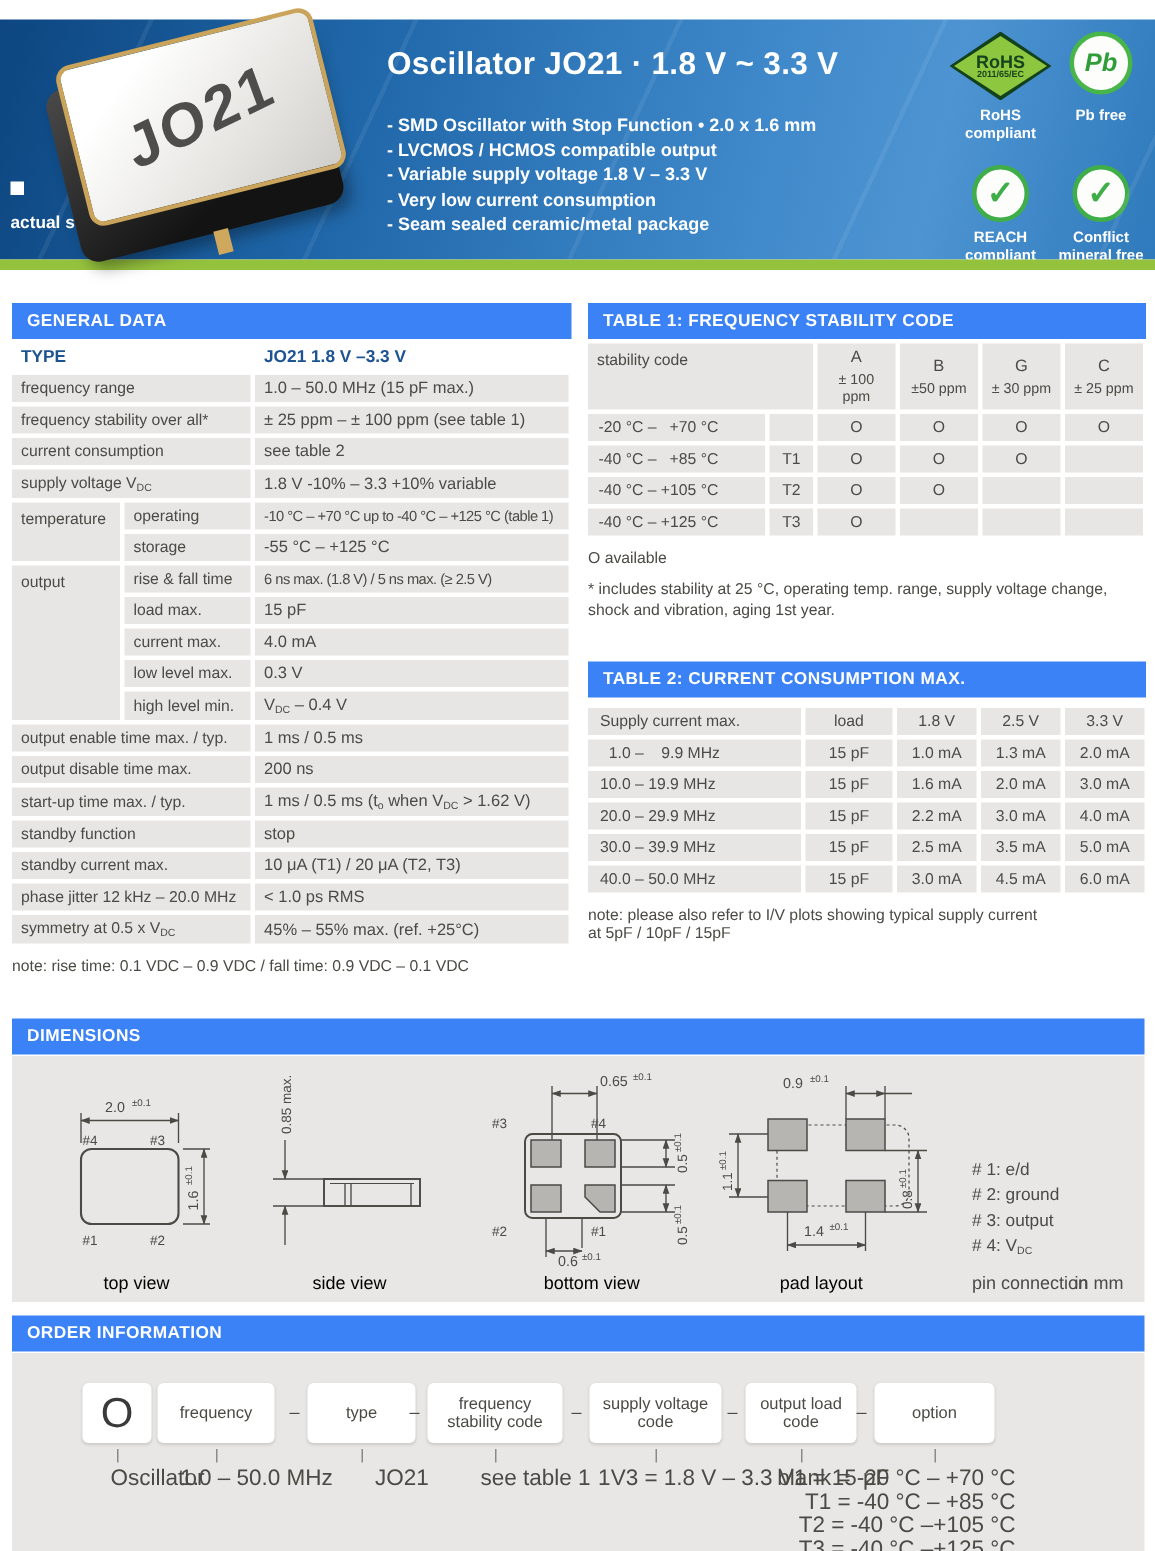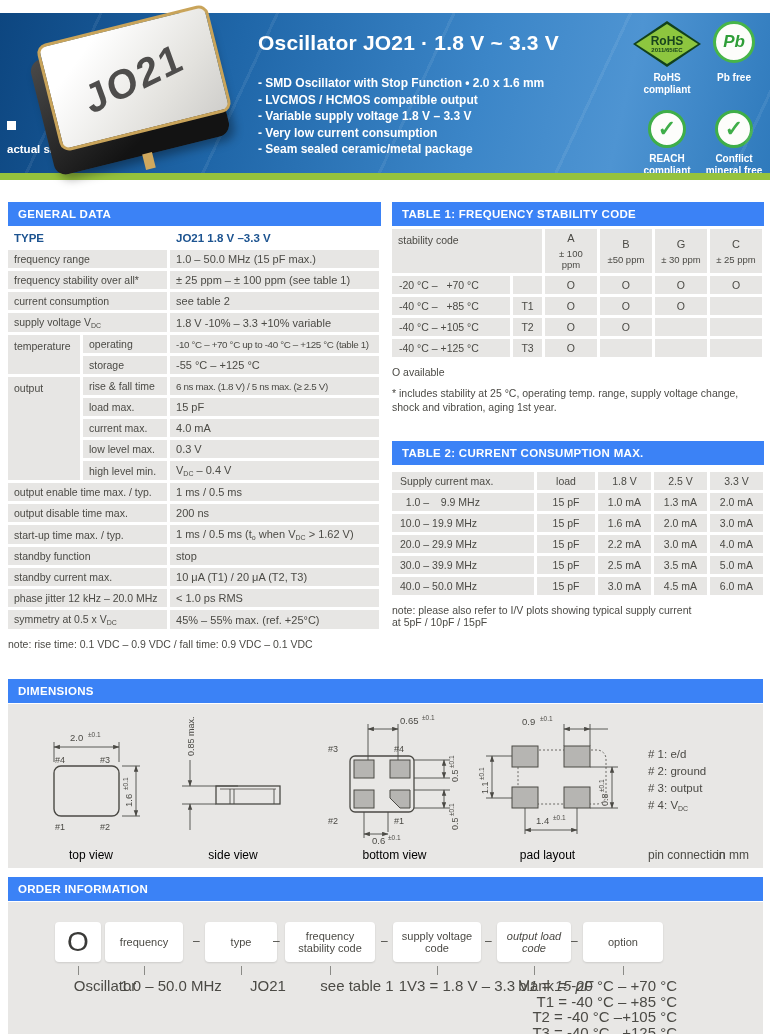--- a/index.html
+++ b/index.html
@@ -75,21 +75,21 @@
   .t2 td { text-align:center; padding:3px 4px; }
   .t2 .rng { text-align:left; white-space:pre; padding-left:8px; }
   .t2-block { margin-top:27px; }
 
   
   .dims { position:absolute; top:679px; left:8px; width:755px; }
   .dims-body { position:relative; background:#e8e7e5; height:164px; margin-top:1px; }
   .view { position:absolute; top:6px; }
   .view-label { position:absolute; font-size:12px; color:#000000; top:138px; width:100%; text-align:center; }
   svg text { fill:#4b4a45; font-family:"Liberation Sans",sans-serif; }
-  .pinconn { position:absolute; left:640px; top:42px; font-size:11.5px; color:#4b4a45; line-height:17px; }
+  .pinconn { position:absolute; left:640px; top:68px; font-size:11.5px; color:#4b4a45; line-height:17px; }
   .pc-label { position:absolute; left:640px; top:144px; font-size:12px; color:#4b4a45; }
   .inmm { position:absolute; right:14px; top:144px; font-size:12px; color:#4b4a45; }
 
   
   .order { position:absolute; top:877px; left:8px; width:755px; }
   .order-body { position:relative; background:#e8e7e5; height:133px; margin-top:1px; }
   .ob-col { position:absolute; top:20px; }
   .ob-box { background:#fff; border-radius:4px; height:40px; display:flex; align-items:center; justify-content:center;
     text-align:center; font-size:11px; color:#4b4a45; line-height:12px; padding:2px 4px;
     box-shadow:0 1px 2px rgba(0,0,0,.12); }
@@ -566,21 +566,21 @@
         </div>
         <div class="ob-dash" style="left: 265px;">–</div>
         <div class="ob-col" style="left: 385px; width: 88px;">
           <div class="ob-box">supply voltage code</div>
           <div class="ob-tick"></div>
           <div class="ob-desc">
             <div>1V3 = 1.8 V – 3.3 V</div>
           </div>
         </div>
         <div class="ob-dash" style="left: 373px;">–</div>
-        <div class="ob-col" style="left: 489px; width: 74px; font-style: italic;">
+        <div class="ob-col" style="left: 489px; width: 74px;">
           <div class="ob-box">output load code</div>
           <div class="ob-tick"></div>
           <div class="ob-desc">
             <div>1 = 15 pF</div>
           </div>
         </div>
         <div class="ob-dash" style="left: 477px;">–</div>
         <div class="ob-col" style="left: 575px; width: 80px;">
           <div class="ob-box">option</div>
           <div class="ob-tick"></div>

